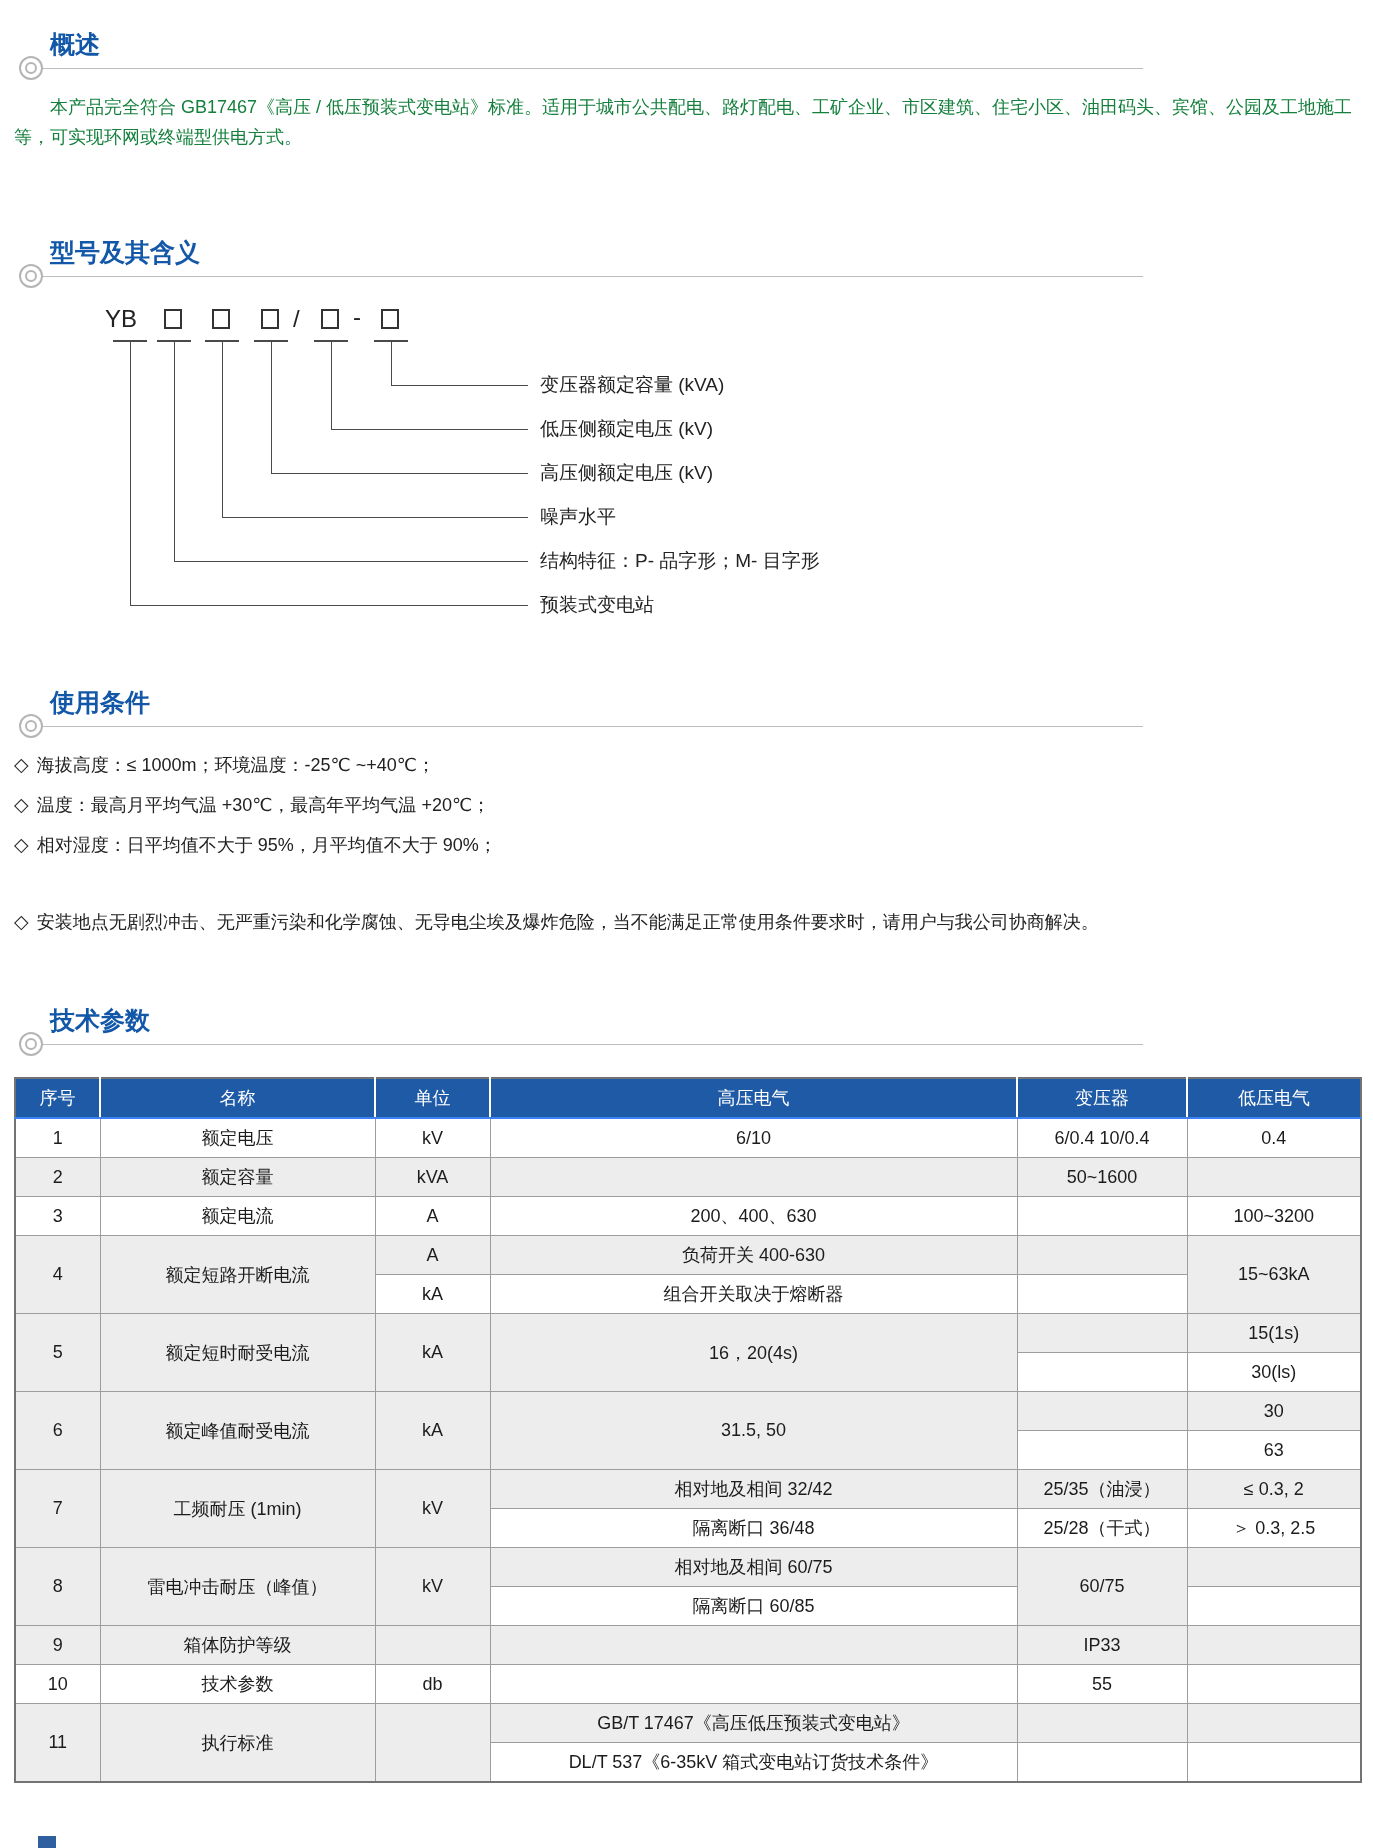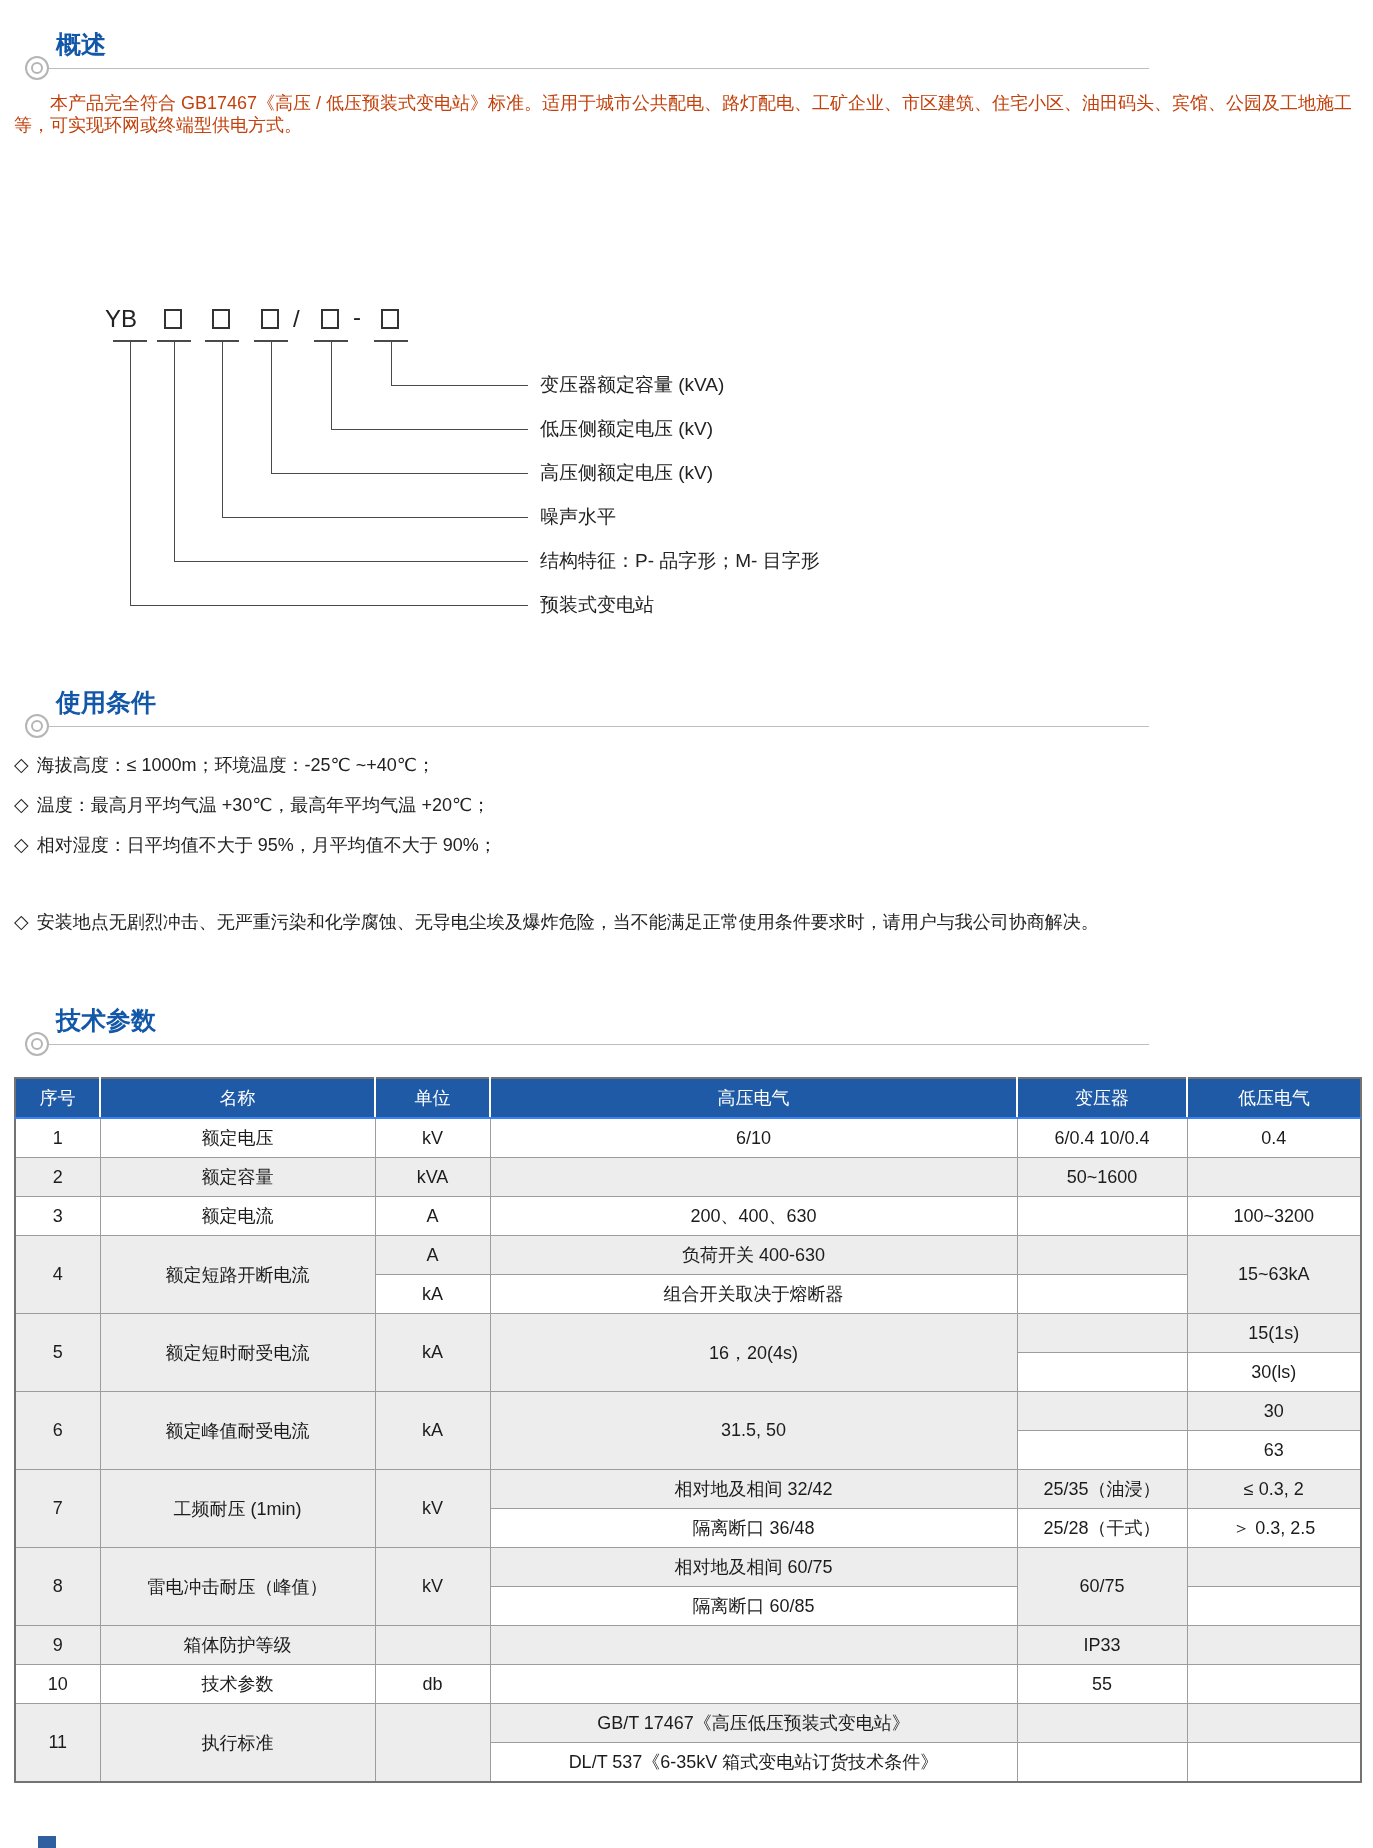--- a/index.html
+++ b/index.html
@@ -1,30 +1,30 @@
 <!DOCTYPE html>
 <html><head>
 <meta charset="utf-8">
 <style>
   html,body{margin:0;padding:0;background:#ffffff;}
   .page{position:relative;width:1373px;height:1848px;background:#ffffff;overflow:hidden;
         font-family:"Liberation Sans","DejaVu Sans",sans-serif;color:#1c1c1c;}
 
   
-  .sec-head{position:absolute;left:12px;width:1154px;height:52px;font-family:Liberation Mono, monospace;}
+  .sec-head{position:absolute;left:6px;width:1154px;height:52px;font-family:Liberation Mono, monospace;}
   .sec-head h2{position:absolute;left:44px;top:0;margin:0;font-size:25px;font-weight:bold;color:#1257a8;}
   .sec-head .rule{position:absolute;left:26px;right:17px;top:40px;height:1px;background:#bdbdbd;}
   .ring{position:absolute;left:13px;top:28px;width:24px;height:24px;border:2px solid #b5b5b5;
         border-radius:50%;background:#fff;box-sizing:border-box;}
   .ring i{position:absolute;left:4px;top:4px;width:12px;height:12px;border:2px solid #b5b5b5;
         border-radius:50%;box-sizing:border-box;display:block;}
 
   
-  .para{position:absolute;left:14px;top:92px;width:1346px;font-size:18px;line-height:22px;
-        text-indent:2em;color:#c2410c;}
+  .para{position:absolute;left:14px;top:92px;width:1346px;font-size:18px;line-height:30px;
+        text-indent:2em;color:#15803d;}
 
   
   .diagram{position:absolute;left:2px;top:306px;width:1373px;height:330px;margin-left:48px;}
   .code-txt{position:absolute;top:0;font-size:24px;color:#222;line-height:26px;}
   .mbox{position:absolute;top:3px;width:18px;height:20px;border:2px solid #333;box-sizing:border-box;}
   .tick{position:absolute;top:34px;height:2px;width:34px;background:#4a4a4a;}
   .vl{position:absolute;width:1px;background:#4a4a4a;top:35px;}
   .hl{position:absolute;height:1px;background:#4a4a4a;}
   .lbl{position:absolute;left:490px;font-size:19px;color:#222;line-height:26px;white-space:nowrap;}
 
@@ -53,20 +53,27 @@
 
   <div class="sec-head" style="top:28px">
     <h2>概述</h2>
     <div class="rule"></div>
     <div class="ring">
         <i></i>
       </div>
   </div>
   <div class="para">本产品完全符合 GB17467《高压 / 低压预装式变电站》标准。适用于城市公共配电、路灯配电、工矿企业、市区建筑、住宅小区、油田码头、宾馆、公园及工地施工等，可实现环网或终端型供电方式。</div>
 
+  <div class="sec-head" style="top:236px">
+    <h2>型号及其含义</h2>
+    <div class="rule"></div>
+    <div class="ring">
+        <i></i>
+      </div>
+  </div>
 
   <div class="diagram">
 
     <span class="code-txt" style="left:55px">YB</span>
     <span class="mbox" style="left:114px"></span>
     <span class="mbox" style="left:162px"></span>
     <span class="mbox" style="left:211px"></span>
     <span class="code-txt" style="left:243px">/</span>
     <span class="mbox" style="left:271px"></span>
     <span class="code-txt" style="left:303px;top:-2px">-</span>

